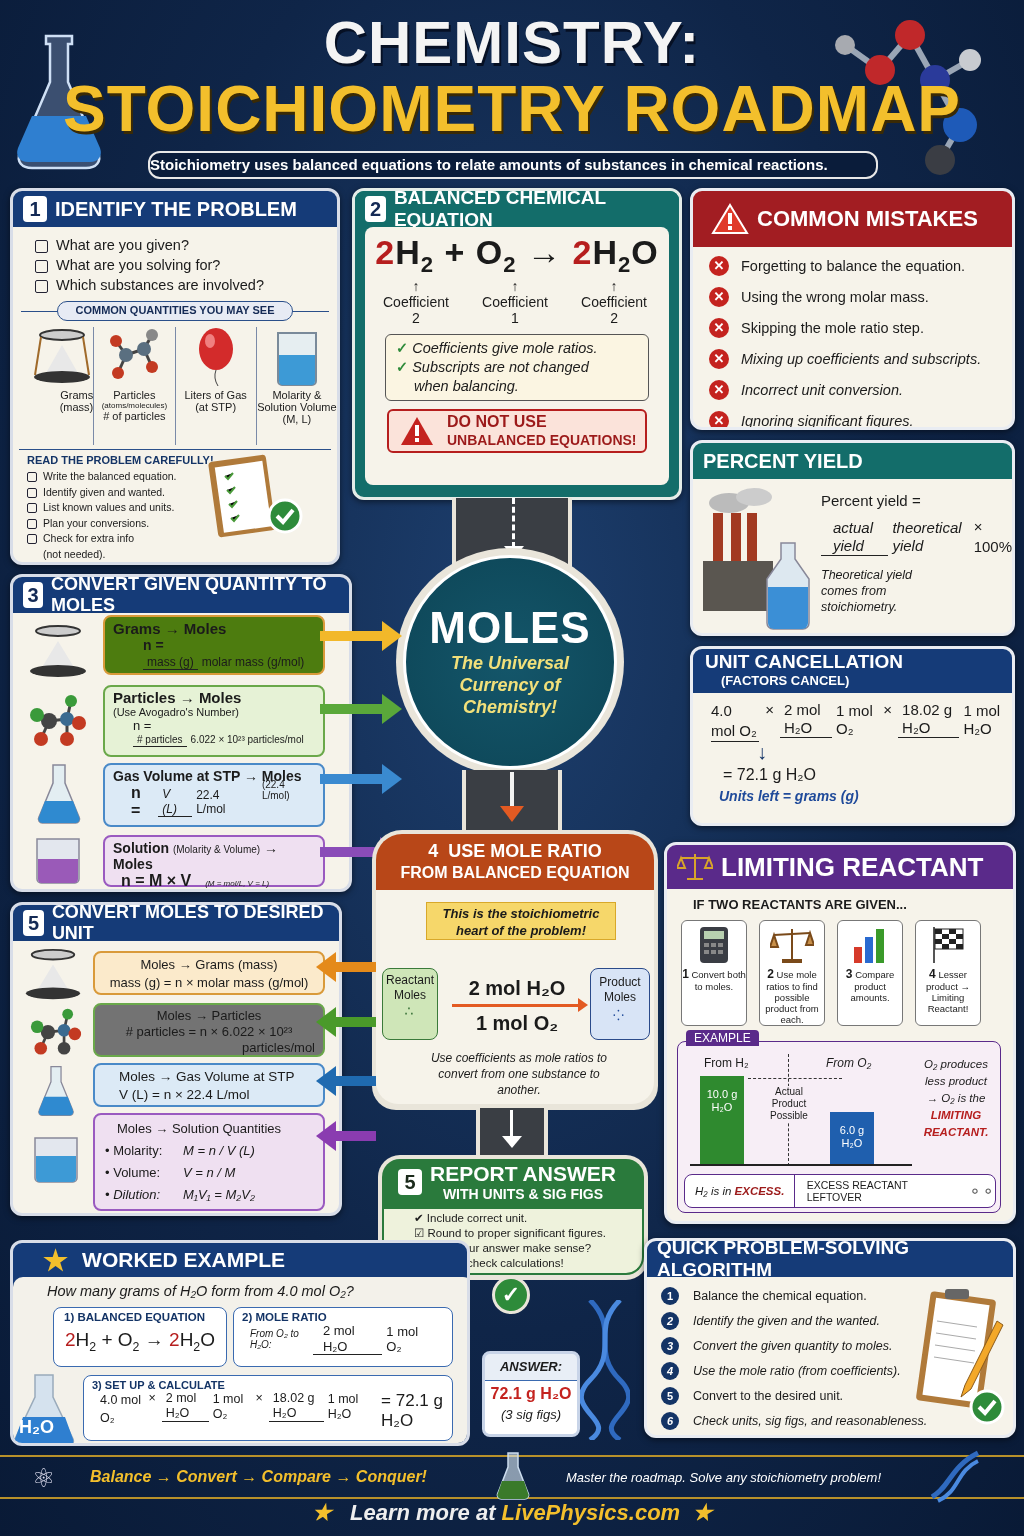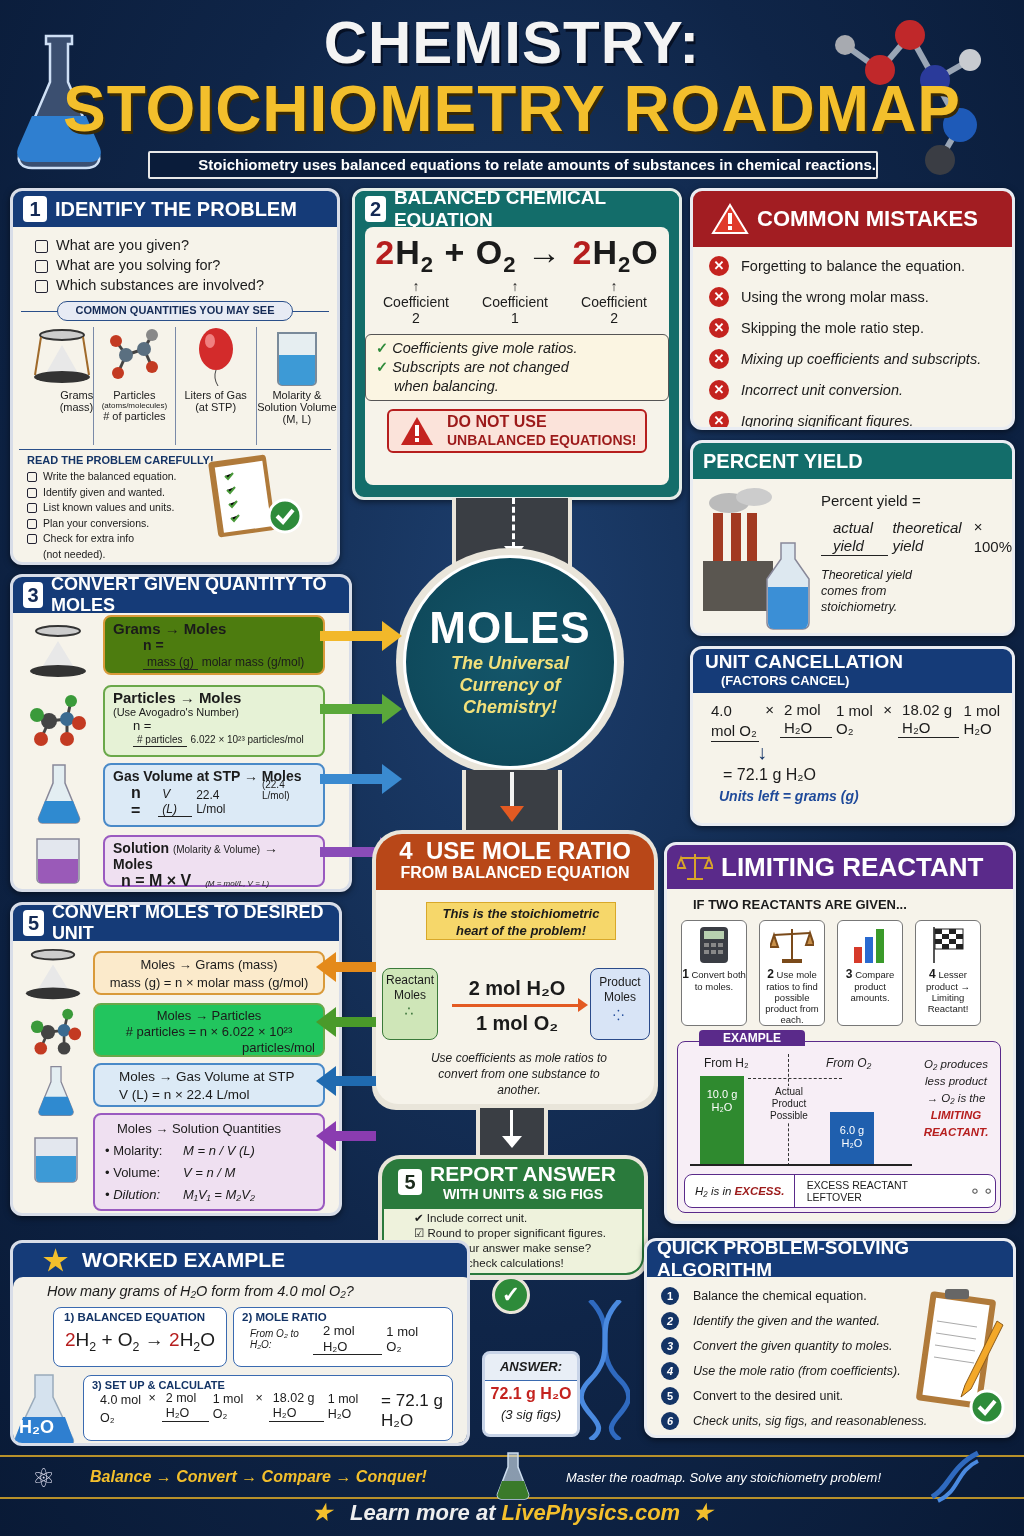--- a/index.html
+++ b/index.html
@@ -2,21 +2,21 @@
 <html><head>
 <meta charset="utf-8">
 <style>
 *{box-sizing:border-box;margin:0;padding:0}
 html,body{width:1024px;height:1536px;overflow:hidden}
 body{background:radial-gradient(ellipse at 50% 40%,#1d3f6e 0%,#0f2548 55%,#091a36 100%);font-family:"Liberation Sans",sans-serif;color:#1b1b1b;position:relative}
 .abs{position:absolute}
 
 .t1{left:0;width:1024px;top:8px;text-align:center;color:#f4f4f4;font-weight:900;font-size:60px;letter-spacing:1px;text-shadow:2px 3px 0 #061024}
 .t2{left:0;width:1024px;top:72px;text-align:center;color:#f3bf2c;font-weight:900;font-size:64px;letter-spacing:1px;text-shadow:2px 3px 0 #3a2a05}
-.sub{left:148px;width:730px;top:151px;height:28px;border:2px solid #e8e8e8;border-radius:2px;background:#0a1c3a;color:#fff;font-size:15px;font-weight:bold;text-align:right;line-height:24px}
+.sub{left:148px;width:730px;top:151px;height:28px;border:2px solid #e8e8e8;border-radius:12px;background:#0a1c3a;color:#fff;font-size:15px;font-weight:bold;text-align:left;line-height:24px}
 
 .panel{border:3px solid #e9ecf2;border-radius:12px;background:#f6f3ea;overflow:hidden;box-shadow:0 2px 6px rgba(0,0,0,.5)}
 .phead{color:#fff;font-weight:900;font-size:20px;padding:4px 10px;height:36px;display:flex;align-items:center;gap:8px}
 .num{display:inline-flex;width:24px;height:26px;background:#fff;color:#142a55;border-radius:4px;align-items:center;justify-content:center;font-size:20px;font-weight:900}
 .blue{background:#153b78}
 .teal{background:#136d6a}
 .red{background:#a21d22}
 .purple{background:#5a2a8a}
 .green{background:#2a7a3c}
 .rust{background:#b84718}
@@ -171,21 +171,21 @@
           <div>↑</div>
           <div>Coefficient</div>
           <div>1</div>
         </div>
       <div>
           <div>↑</div>
           <div>Coefficient</div>
           <div>2</div>
         </div>
     </div>
-    <div style="margin:8px 0 0;border:1.5px solid #555;border-radius:6px;background:#fbf5e2;padding:4px 10px;font-style:italic;font-size:14.5px;line-height:19px">
+    <div style="margin:8px 20px 0;border:1.5px solid #555;border-radius:6px;background:#fbf5e2;padding:4px 10px;font-style:italic;font-size:14.5px;line-height:19px">
       <div><span style="color:#2e8b3a;font-weight:bold;font-style:normal">✓ </span><span>Coefficients give mole ratios.</span></div>
       <div><span style="color:#2e8b3a;font-weight:bold;font-style:normal">✓ </span><span>Subscripts are not changed</span></div>
       <div style="padding-left:18px">when balancing.</div>
     </div>
     <div style="margin:8px 22px 0;border:2px solid #b61e1e;border-radius:6px;background:#fbe3da;height:44px;display:flex;align-items:center;gap:12px;padding-left:10px">
       <svg width="36" height="32" viewBox="0 0 36 32">
           <path d="M18 2L34 30H2z" fill="#c4231f"></path>
           <rect x="16" y="10" width="4" height="11" fill="#fff"></rect>
           <rect x="16" y="23" width="4" height="4" fill="#fff"></rect>
         </svg>
@@ -379,21 +379,21 @@
     <div class="shaft" style="background:#3a8ad0"></div>
     <div class="tip" style="border-left-color:#3a8ad0"></div>
   </div>
 <div class="arrow" style="left:320px;top:843px;width:80px">
     <div class="shaft" style="background:#8a4cb8"></div>
     <div class="tip" style="border-left-color:#8a4cb8"></div>
   </div>
 
 <div class="abs" style="left:372px;top:830px;width:286px;height:280px;border-radius:30px 30px 24px 24px;background:#e9e5da;padding:4px">
   <div class="rust" style="border-radius:26px 26px 0 0;height:56px;text-align:center;color:#fff;font-weight:900;padding-top:4px">
-    <div style="font-size:24px;line-height:26px"><span>4</span>&nbsp; <span>USE MOLE RATIO</span></div>
+    <div style="font-size:18px;line-height:26px"><span>4</span>&nbsp; <span>USE MOLE RATIO</span></div>
     <div style="font-size:16px;line-height:18px">FROM BALANCED EQUATION</div>
   </div>
   <div style="background:#f6f3ea;border-radius:0 0 22px 22px;height:214px;position:relative">
     <div style="position:absolute;left:50px;top:12px;width:190px;height:38px;background:#f6d76a;border:1.5px solid #d8a82a;font-style:italic;font-weight:bold;font-size:13px;text-align:center;line-height:17px;padding-top:2px">This is the stoichiometric heart of the problem!</div>
     <div style="position:absolute;left:6px;top:78px;width:56px;height:72px;background:#cfe6b8;border:1.5px solid #3a7a3a;border-radius:8px;text-align:center;font-size:12px;padding-top:4px">
       <div style="line-height:15px">Reactant Moles</div>
       <div style="color:#2f6a2f;font-size:14px;letter-spacing:2px">∴</div>
     </div>
     <div style="position:absolute;left:76px;top:86px;width:130px;text-align:center;font-size:20px;font-weight:bold">
       <div style="line-height:24px">2 mol H₂O</div>
@@ -418,21 +418,21 @@
 <div class="abs panel" style="left:10px;top:902px;width:332px;height:314px;border-color:#d8dde8">
   <div class="phead blue" style="font-size:18px">
       <span class="num">5</span>
       <span>CONVERT MOLES TO DESIRED UNIT</span>
     </div>
   <div style="position:relative">
     <div class="abs cv" style="left:80px;top:10px;width:232px;height:44px;border-color:#d99a3a;background:#fbeacb;text-align:center;line-height:18px;font-size:13px">
       <div>Moles → Grams (mass)</div>
         <div>mass (g) = n × molar mass (g/mol)</div>
     </div>
-    <div class="abs cv" style="left:80px;top:62px;width:232px;height:54px;border-color:#6aa84a;background:#22c55e;text-align:center;line-height:16px;font-size:13px">
+    <div class="abs cv" style="left:80px;top:62px;width:232px;height:54px;border-color:#6aa84a;background:#737373;text-align:center;line-height:16px;font-size:13px">
       <div>Moles → Particles</div>
         <div># particles = n × 6.022 × 10²³</div>
         <div style="text-align:right">particles/mol</div>
     </div>
     <div class="abs cv" style="left:80px;top:122px;width:232px;height:44px;border-color:#4a8ac8;background:#dceaf6;line-height:18px;font-size:13.5px;padding-left:24px">
       <div>Moles → Gas Volume at STP</div>
         <div>V (L) = n × 22.4 L/mol</div>
     </div>
     <div class="abs cv" style="left:80px;top:172px;width:232px;height:98px;border-color:#9a5ac0;background:#efe0f1;font-size:13px;line-height:22px;padding-left:10px">
       <div style="padding-left:12px">Moles → Solution Quantities</div>
@@ -562,21 +562,21 @@
             <rect x="21" y="14" width="7" height="5"></rect>
             <rect x="14" y="19" width="7" height="5"></rect>
             <rect x="28" y="19" width="7" height="5"></rect>
           </g>
         </svg>
       <div><b style="font-size:12px">4</b> <span>Lesser product → Limiting Reactant!</span></div>
     </div>
   </div>
 
   <div style="position:absolute;left:10px;top:196px;width:324px;height:172px;border:1.5px solid #5a2a8a;border-radius:8px;background:#f7eef6">
-    <div style="position:absolute;left:21px;top:-12px;background:#5a2a8a;color:#fff;font-weight:bold;font-size:12px;padding:1px 24px;border-radius:4px 4px 0 0">EXAMPLE</div>
+    <div style="position:absolute;left:8px;top:-12px;background:#5a2a8a;color:#fff;font-weight:normal;font-size:12px;padding:1px 8px;border-radius:4px 4px 0 0">EXAMPLE</div>
     <div style="position:absolute;left:26px;top:14px;font-size:12px">From H₂</div>
     <div style="position:absolute;left:148px;top:14px;font-size:12px;font-style:italic">From O₂</div>
     <div style="position:absolute;left:110px;top:12px;height:112px;border-left:1.5px dashed #333"></div>
     <div style="position:absolute;left:70px;top:36px;width:94px;border-top:1.5px dashed #333"></div>
     <div style="position:absolute;left:22px;top:34px;width:44px;height:88px;background:#2f8a2f;color:#fff;font-size:11px;text-align:center;padding-top:12px;line-height:13px">10.0 g H₂O</div>
     <div style="position:absolute;left:86px;top:44px;width:50px;font-size:10px;text-align:center;line-height:12px;background:#f7eef6">Actual Product Possible</div>
     <div style="position:absolute;left:152px;top:70px;width:44px;height:52px;background:#1f5fae;color:#fff;font-size:11px;text-align:center;padding-top:12px;line-height:13px">6.0 g H₂O</div>
     <div style="position:absolute;left:12px;top:122px;width:222px;border-top:2px solid #222"></div>
     <div style="position:absolute;left:236px;top:14px;width:84px;font-size:11.5px;line-height:17px;text-align:center">
       <div style="font-style:italic">O₂ produces less product</div>

